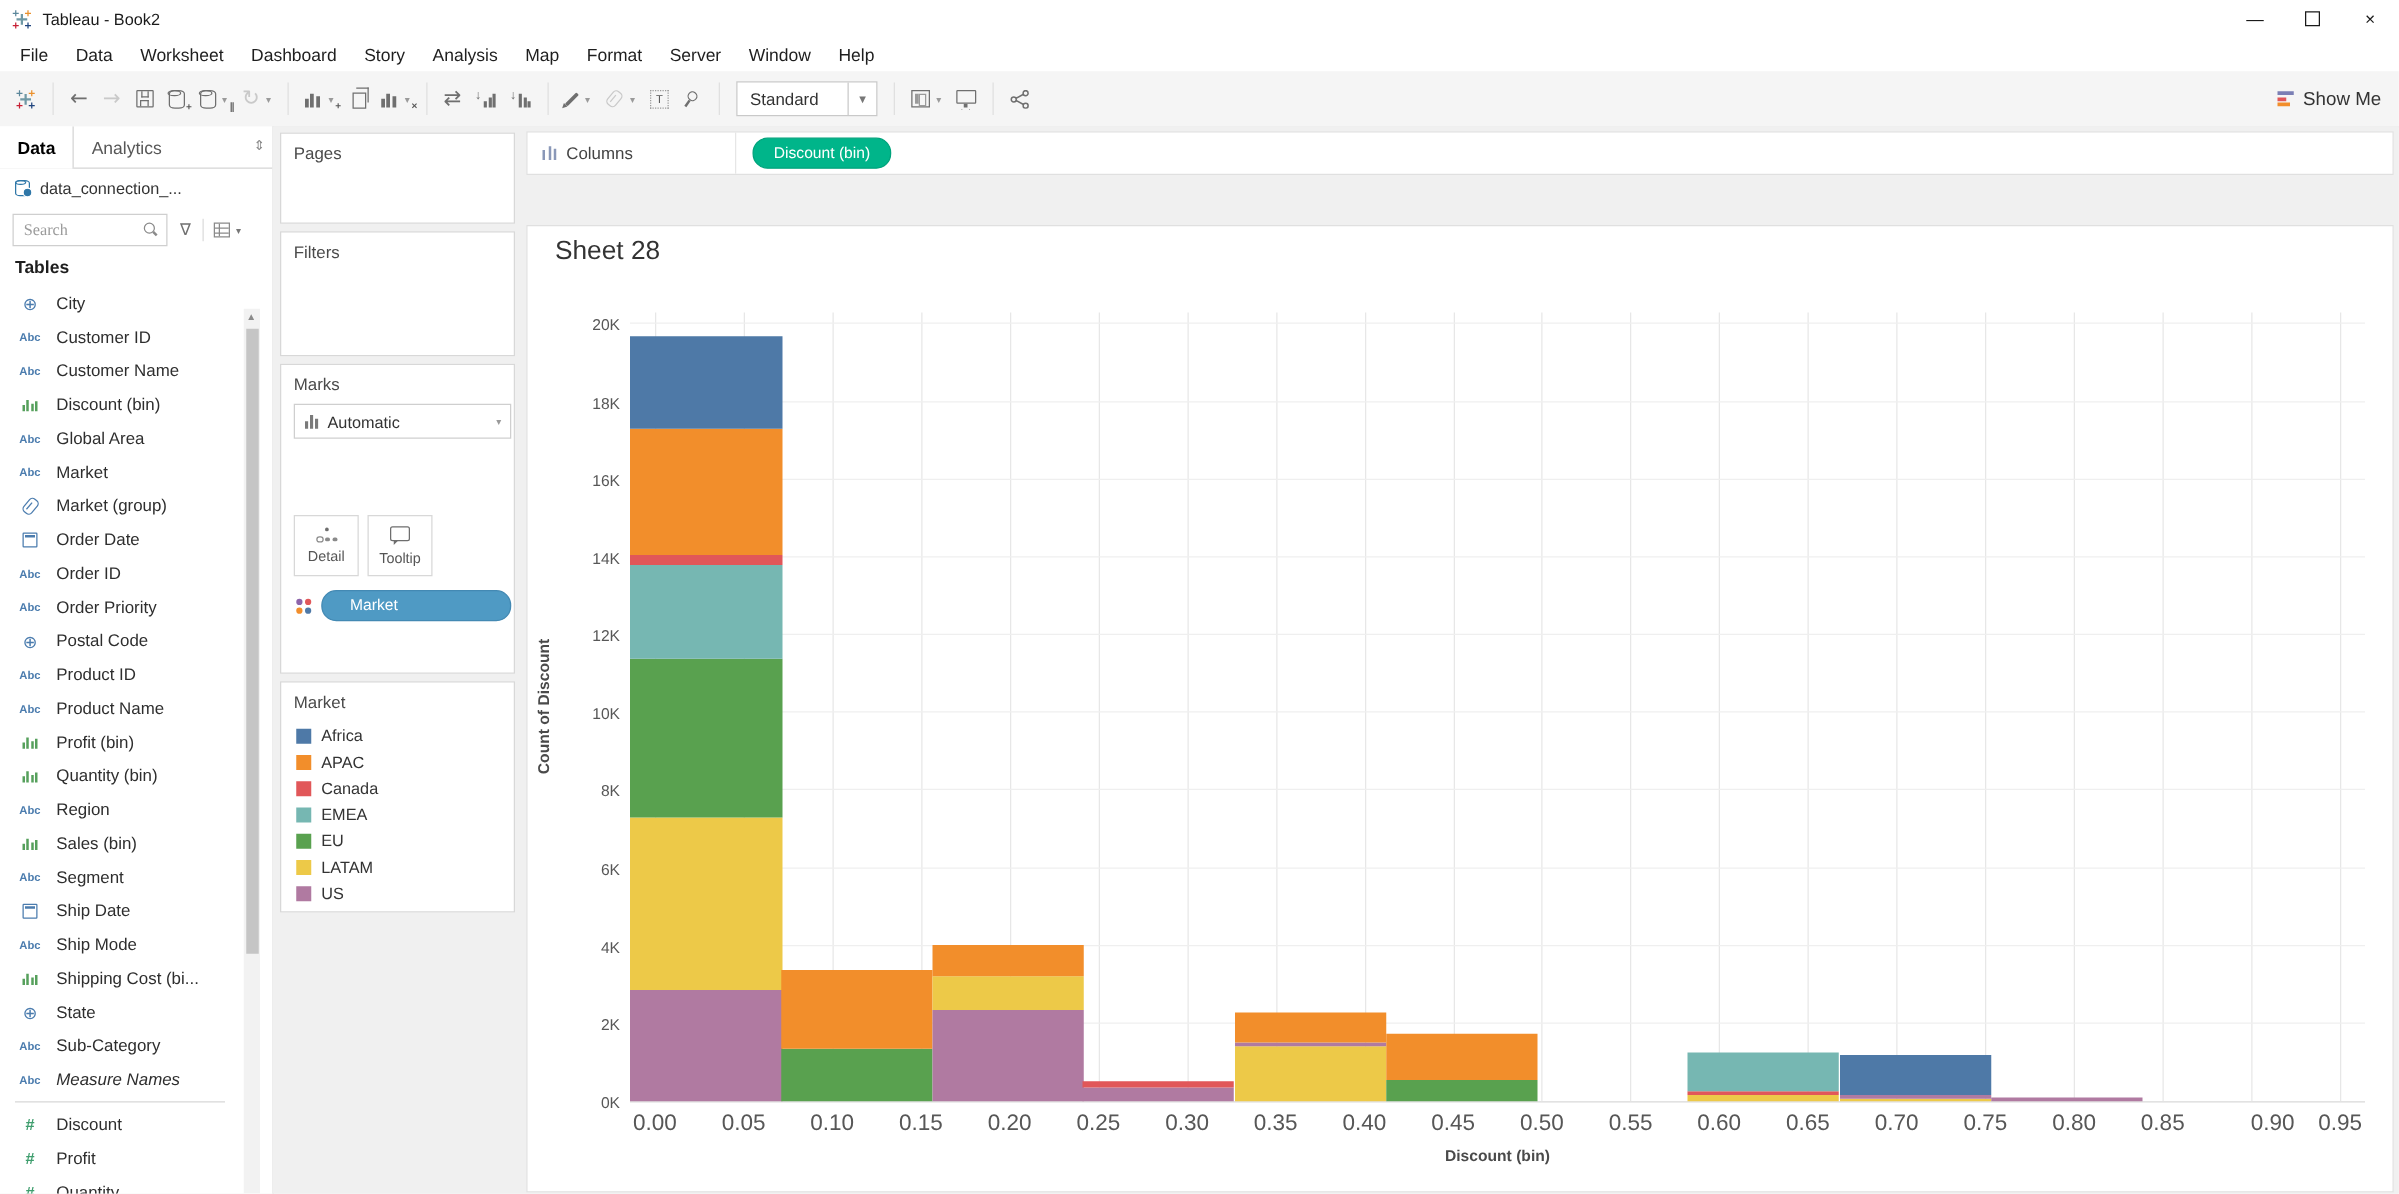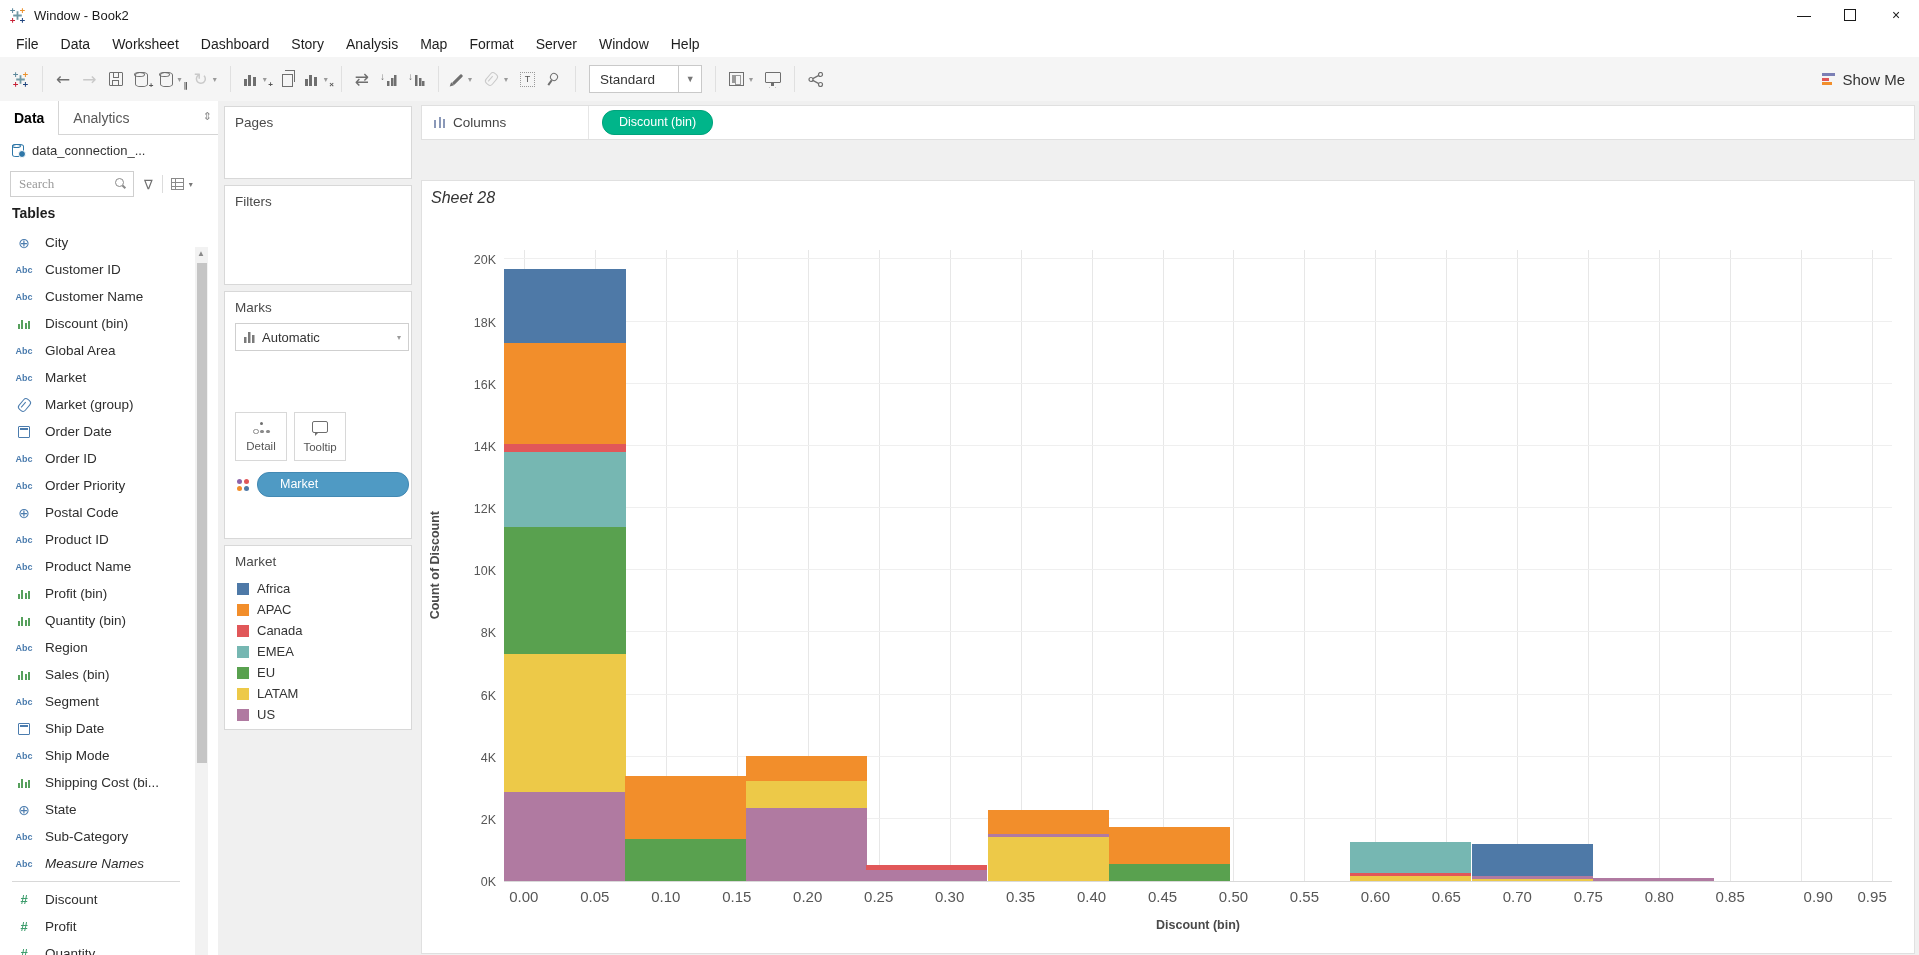--- a/index.html
+++ b/index.html
@@ -162,50 +162,50 @@
      linear-gradient(#8a98b8,#8a98b8) 4.5px 100%/2px 11px no-repeat,
      linear-gradient(#8a98b8,#8a98b8) 9px 100%/2px 9px no-repeat;}
   .ic-rows{width:11px;height:11px;background:
      linear-gradient(#8a98b8,#8a98b8) 0 1px/11px 2px no-repeat,
      linear-gradient(#8a98b8,#8a98b8) 0 5px/11px 2px no-repeat,
      linear-gradient(#8a98b8,#8a98b8) 0 9px/11px 2px no-repeat;}
   .shelf-pills{display:flex;align-items:center;padding-left:13px;gap:6px;}
   .pill-green{background:#00b58a;border:1px solid #00a37c;}
   
   #sheet{position:absolute;left:5px;top:79px;width:1492px;height:772px;background:#fff;border:1px solid #e0e0e0;}
-  #sheet-title{position:absolute;left:9px;top:8px;font-size:16px;color:#333;font-style:italic;}
+  #sheet-title{position:absolute;left:22px;top:8px;font-size:21px;color:#333;}
   #plot{position:absolute;left:82px;top:69px;width:1388px;height:631px;border-bottom:1px solid #d9d9d9;}
   .gridline-v{position:absolute;top:0;bottom:0;width:1px;background:#e7e7e7;}
   .gridline-h{position:absolute;left:0;right:0;height:1px;background:#efefef;}
   .bar{position:absolute;bottom:0;height:100%;}
   .bar-seg{position:absolute;left:0;right:0;}
   #y-labels{position:absolute;left:16px;top:69px;width:58px;height:631px;}
   .y-tick-label{position:absolute;right:0;font-size:12.5px;color:#575757;transform:translateY(8px);}
   #x-labels{position:absolute;left:82px;top:707px;width:1388px;height:18px;}
-  .x-tick-label{position:absolute;font-size:15px;color:#575757;transform:translateX(-50%);}
+  .x-tick-label{position:absolute;font-size:18px;color:#575757;transform:translateX(-50%);}
   #x-axis-title{position:absolute;left:82px;top:737px;width:1388px;text-align:center;font-size:12.5px;font-weight:bold;color:#4a4a4a;}
   #y-axis-title{position:absolute;left:0px;top:69px;height:631px;width:26px;display:flex;align-items:center;justify-content:center;}
   #y-axis-title span{writing-mode:vertical-lr;transform:rotate(180deg);font-size:12.5px;font-weight:bold;color:#4a4a4a;}
 </style>
 </head>
 <body>
 
 <div id="app">
 
   <div id="titlebar">
     <span class="appicon">
       <svg width="17" height="17" viewBox="0 0 17 17">
         <path d="M7.6 4.2h1.8v3.4h3.4v1.8H9.4v3.4H7.6V9.4H4.2V7.6h3.4z" fill="#7099a5"></path>
         <path d="M12.9 1.2h1v1.9h1.9v1h-1.9V6h-1V4.1H11v-1h1.9z" fill="#eb912c"></path>
         <path d="M3.1 1.2h1v1.9H6v1H4.1V6h-1V4.1H1.2v-1h1.9z" fill="#5b879b"></path>
         <path d="M3.1 11h1v1.9H6v1H4.1v1.9h-1v-1.9H1.2v-1h1.9z" fill="#c72035"></path>
         <path d="M12.9 11h1v1.9h1.9v1h-1.9v1.9h-1v-1.9H11v-1h1.9z" fill="#1f447e"></path>
       </svg>
     </span>
-    <span id="win-title">Window - Book2</span>
+    <span id="win-title">Tableau - Book2</span>
     <div id="win-controls">
       <span class="winbtn">—</span>
       <span class="winbtn">
           <span class="maxbox"></span>
         </span>
       <span class="winbtn">×</span>
     </div>
   </div>
 
   <div id="menubar">

